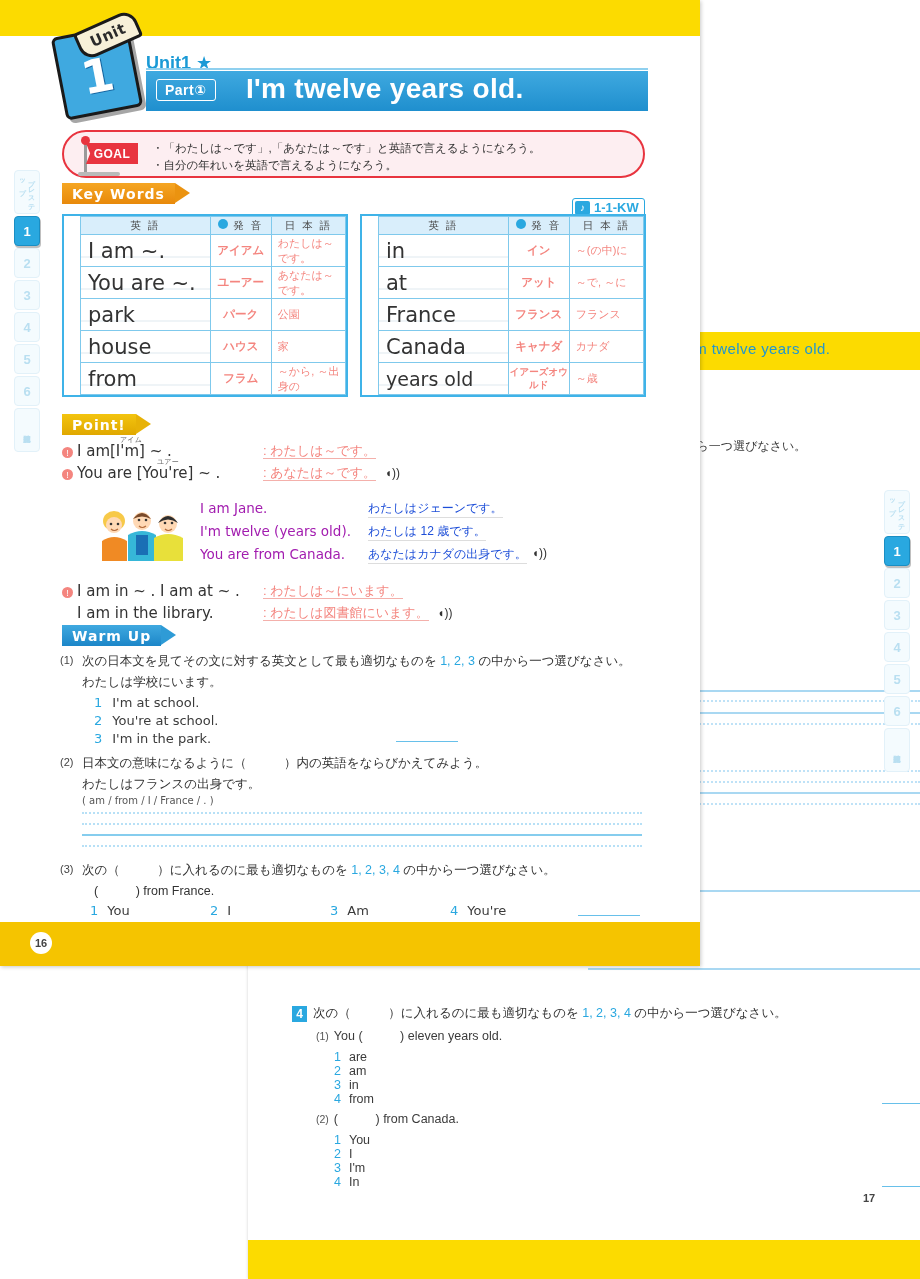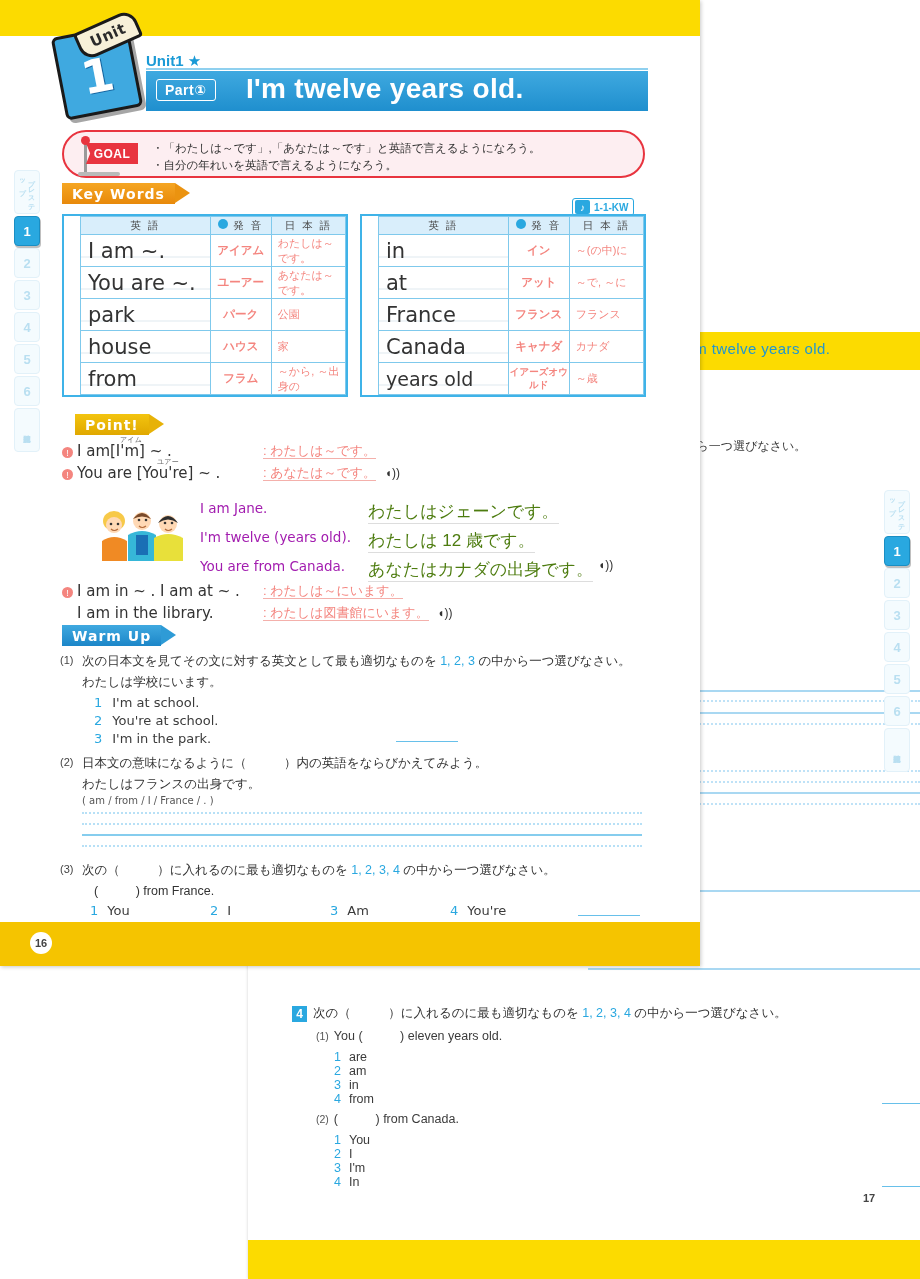--- a/index.html
+++ b/index.html
@@ -98,21 +98,21 @@
     transform: rotate(-24deg);
     display: flex; align-items: center; justify-content: center;
   }
   .unit-ribbon span {
     font-size: 15px; font-weight: bold; color: #2a2a2a;
     font-family: "DejaVu Sans", sans-serif; letter-spacing: .5px;
   }
 
   .unit-label {
     position: absolute; left: 146px; top: 52px;
-    font-size: 15px; font-weight: bold; color: #1a9ad6;
+    font-size: 18px; font-weight: bold; color: #1a9ad6;
     white-space: nowrap;
   }
   .unit-rule {
     position: absolute; left: 146px; top: 68px; width: 502px;
     border-bottom: 2px solid #8fd0ef;
   }
   .title-bar {
     position: absolute; left: 146px; top: 71px; width: 502px; height: 40px;
     background: linear-gradient(#3fa9e0, #1f8fce);
   }
@@ -152,37 +152,37 @@
     padding: 0 10px; color: #fff; font-size: 14px; font-weight: bold;
     letter-spacing: 1px; font-family: "DejaVu Sans", sans-serif;
   }
   .sec-tab .arrow {
     position: absolute; right: -15px; top: 0;
     width: 0; height: 0; border-top: 10.5px solid transparent;
     border-bottom: 10.5px solid transparent;
   }
   .tab-kw { left: 62px; top: 183px; background: linear-gradient(#f5a623,#e8890b); }
   .tab-kw .arrow { border-left: 15px solid #eb9310; }
-  .tab-point { left: 75px; top: 414px; background: linear-gradient(#f3c40f,#e0a800); }
+  .tab-point { left: 62px; top: 414px; background: linear-gradient(#f3c40f,#e0a800); }
   .tab-point .arrow { border-left: 15px solid #e7b207; }
   .tab-warm { left: 62px; top: 625px; background: linear-gradient(#3fa9e0,#1c86c8); }
   .tab-warm .arrow { border-left: 15px solid #2e9bd6; }
 
   
   .audio-chip {
     position: absolute; left: 572px; top: 198px;
     display: flex; align-items: center; gap: 4px;
     border: 1.5px solid #2aa8e0; border-radius: 3px; background: #fff;
     padding: 1px 5px 1px 2px;
   }
   .audio-chip .hs {
     width: 15px; height: 14px; background: #2aa8e0; border-radius: 2px;
     color: #fff; font-size: 10px; display: flex; align-items: center; justify-content: center;
   }
-  .audio-chip .cap { font-size: 10px; font-weight: bold; color: #2aa8e0; }
+  .audio-chip .cap { font-size: 13px; font-weight: bold; color: #2aa8e0; }
 
   
   .kw-table {
     position: absolute; border: 2.5px solid #3fb3e8; border-collapse: collapse;
     background: #fff;
     padding-left: 16px;
   }
   .kw-table.left { left: 62px; top: 214px; width: 286px; }
   .kw-table.right { left: 360px; top: 214px; width: 286px; }
   .kw-table table { border-collapse: collapse; width: 100%; }
@@ -219,21 +219,21 @@
   .pt-jp { font-size: 13px; color: #f4857f; }
   .pt-jp u { text-decoration: none; border-bottom: 1px solid #f4b0ab; }
   .ruby {
     position: absolute; font-size: 7px; color: #666; letter-spacing: .2px; white-space: nowrap;
   }
   .spk { display: inline-block; margin-left: 5px; color: #333; font-size: 12px; }
 
   .ex-block { position: absolute; left: 200px; top: 500px; }
   .ex-row { display: flex; margin-bottom: 5px; }
   .ex-en { width: 168px; font-size: 13.5px; color: #a21caf; font-family:"DejaVu Sans", sans-serif; }
-  .ex-jp { font-size: 17px; color: #4d7c0f; border-bottom: 1px solid #ddd; white-space: nowrap; }
+  .ex-jp { font-size: 12px; color: #1d4ed8; border-bottom: 1px solid #ddd; white-space: nowrap; }
 
   .kids { position: absolute; left: 94px; top: 505px; width: 96px; height: 58px; }
 
   
   .warm { position: absolute; left: 60px; top: 653px; width: 610px; }
   .wq { margin-bottom: 3px; }
   .wq-head { display: flex; font-size: 12.5px; color: #333; }
   .wq-no { width: 22px; flex: 0 0 auto; font-size: 11px; color: #444; padding-top: 1px; }
   .wq-text { white-space: nowrap; }
   .wq-text .num { color: #2aa8e0; }

